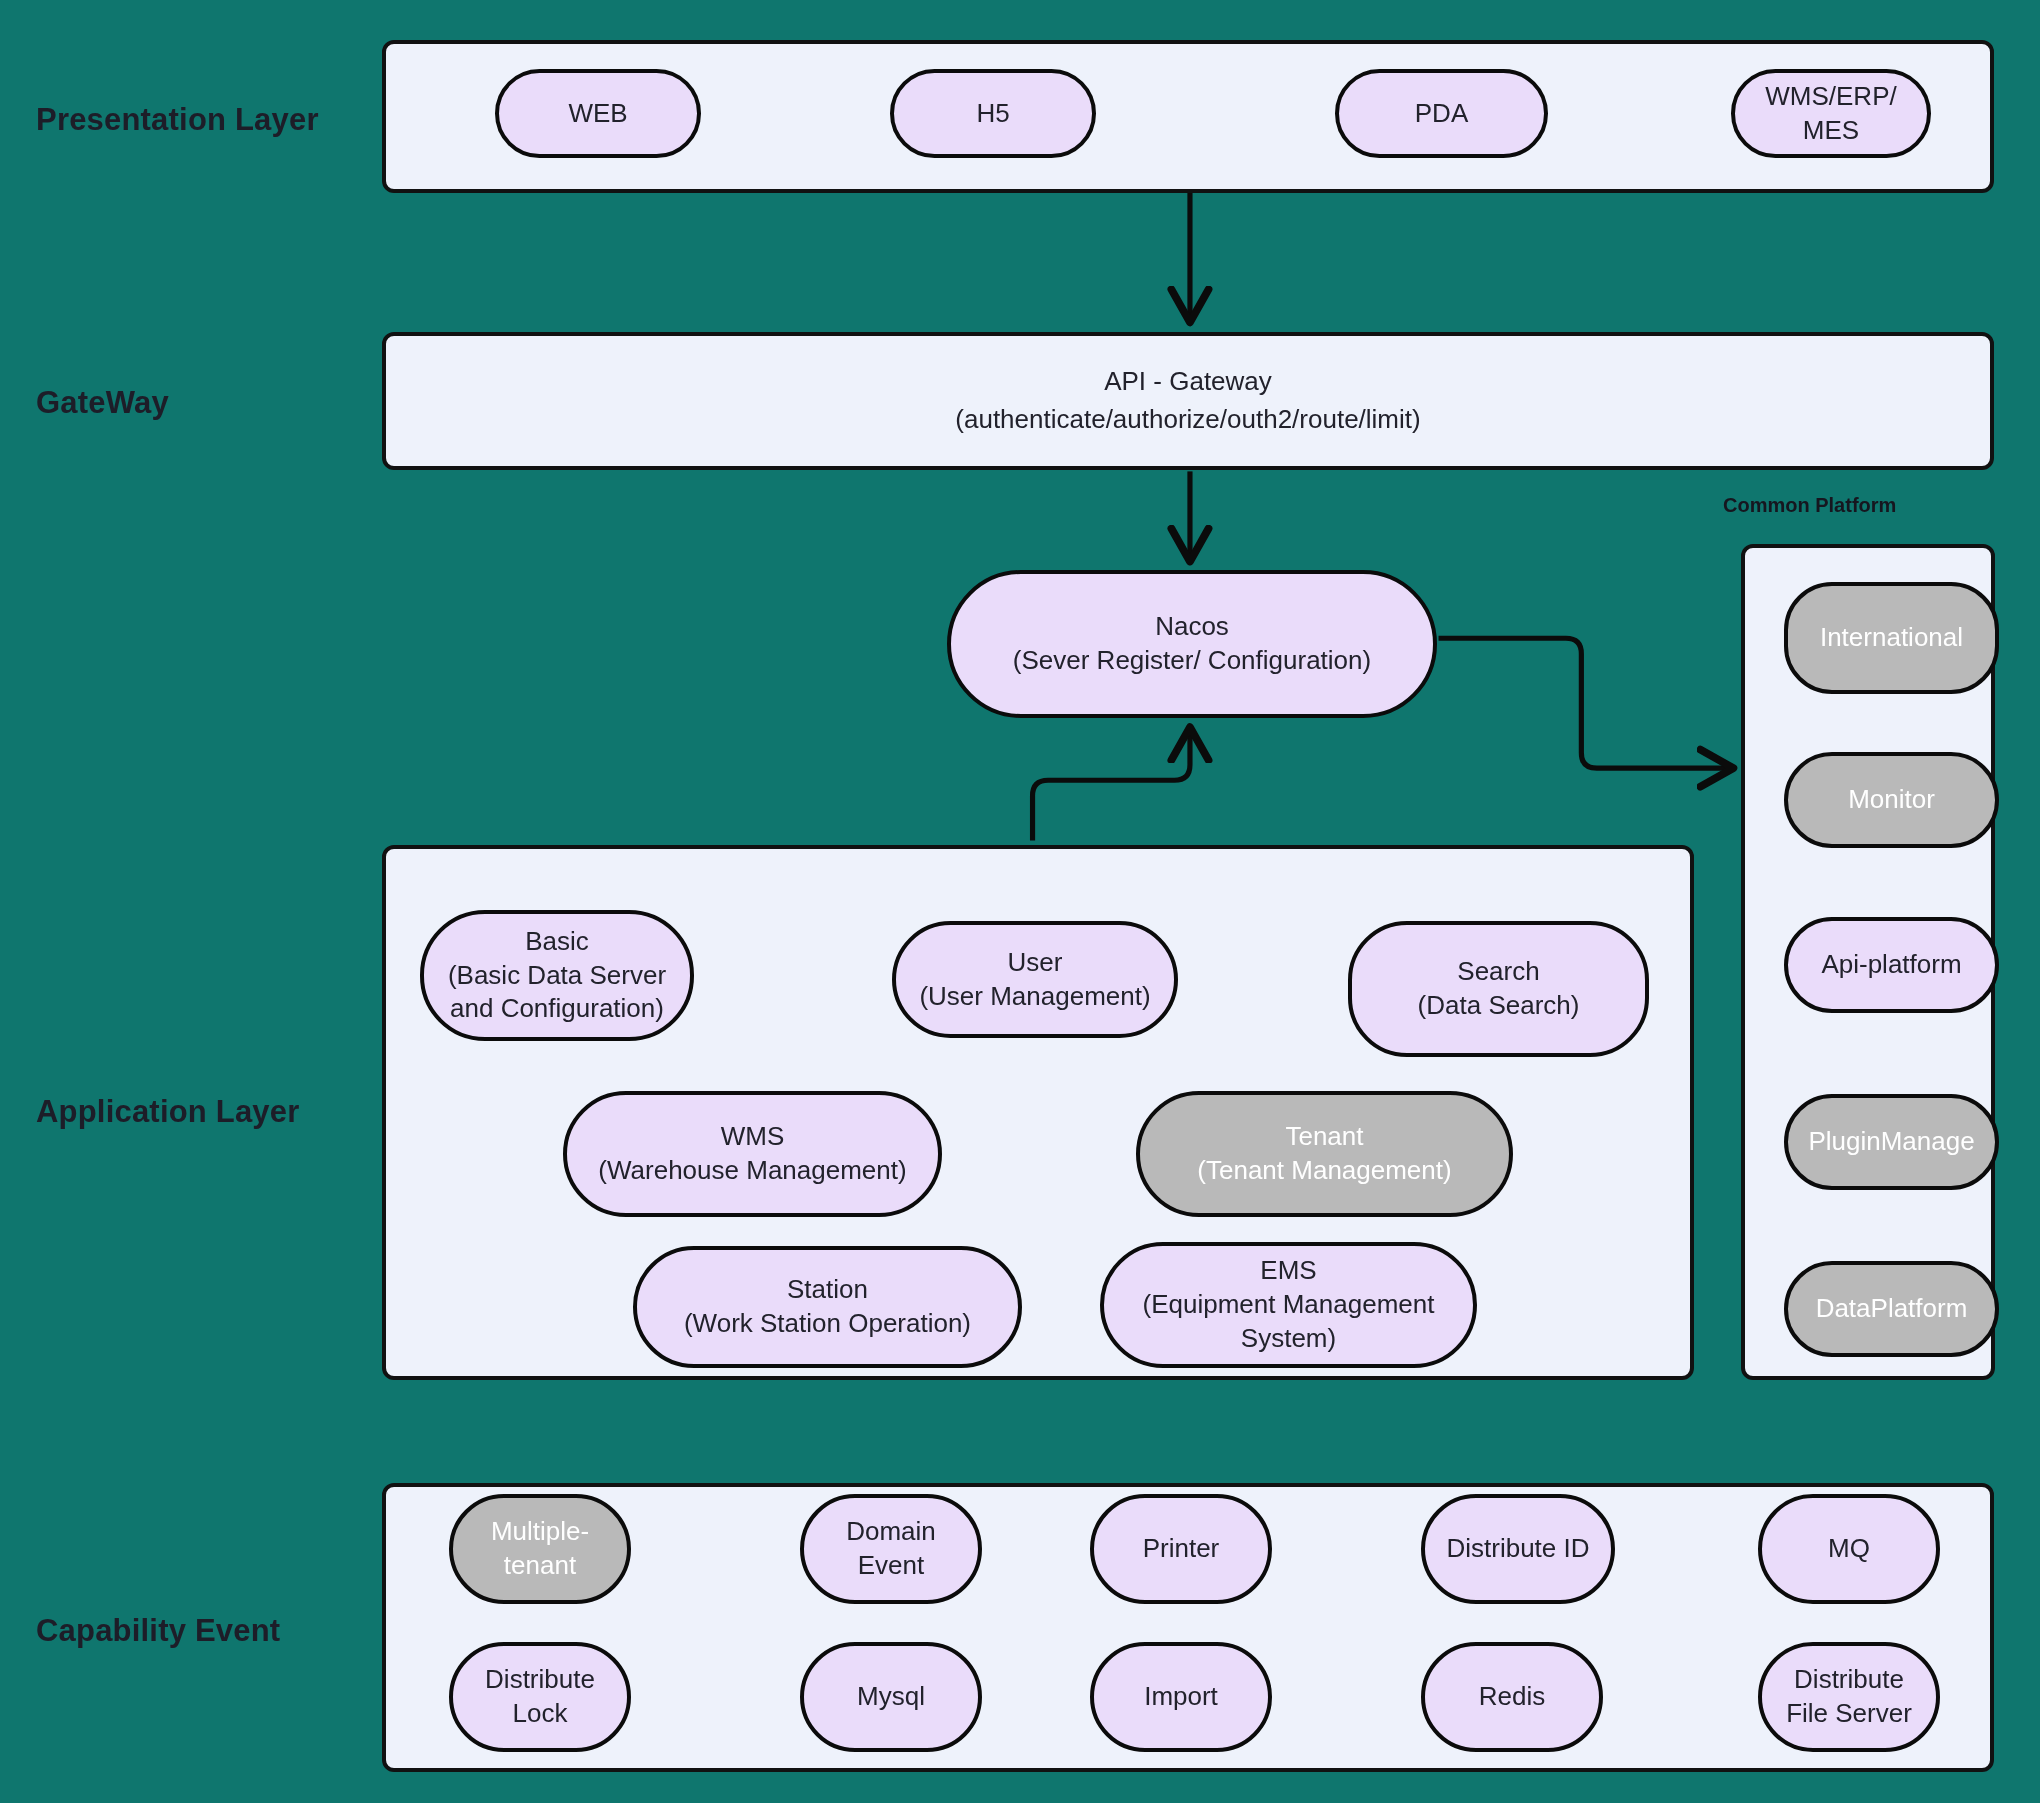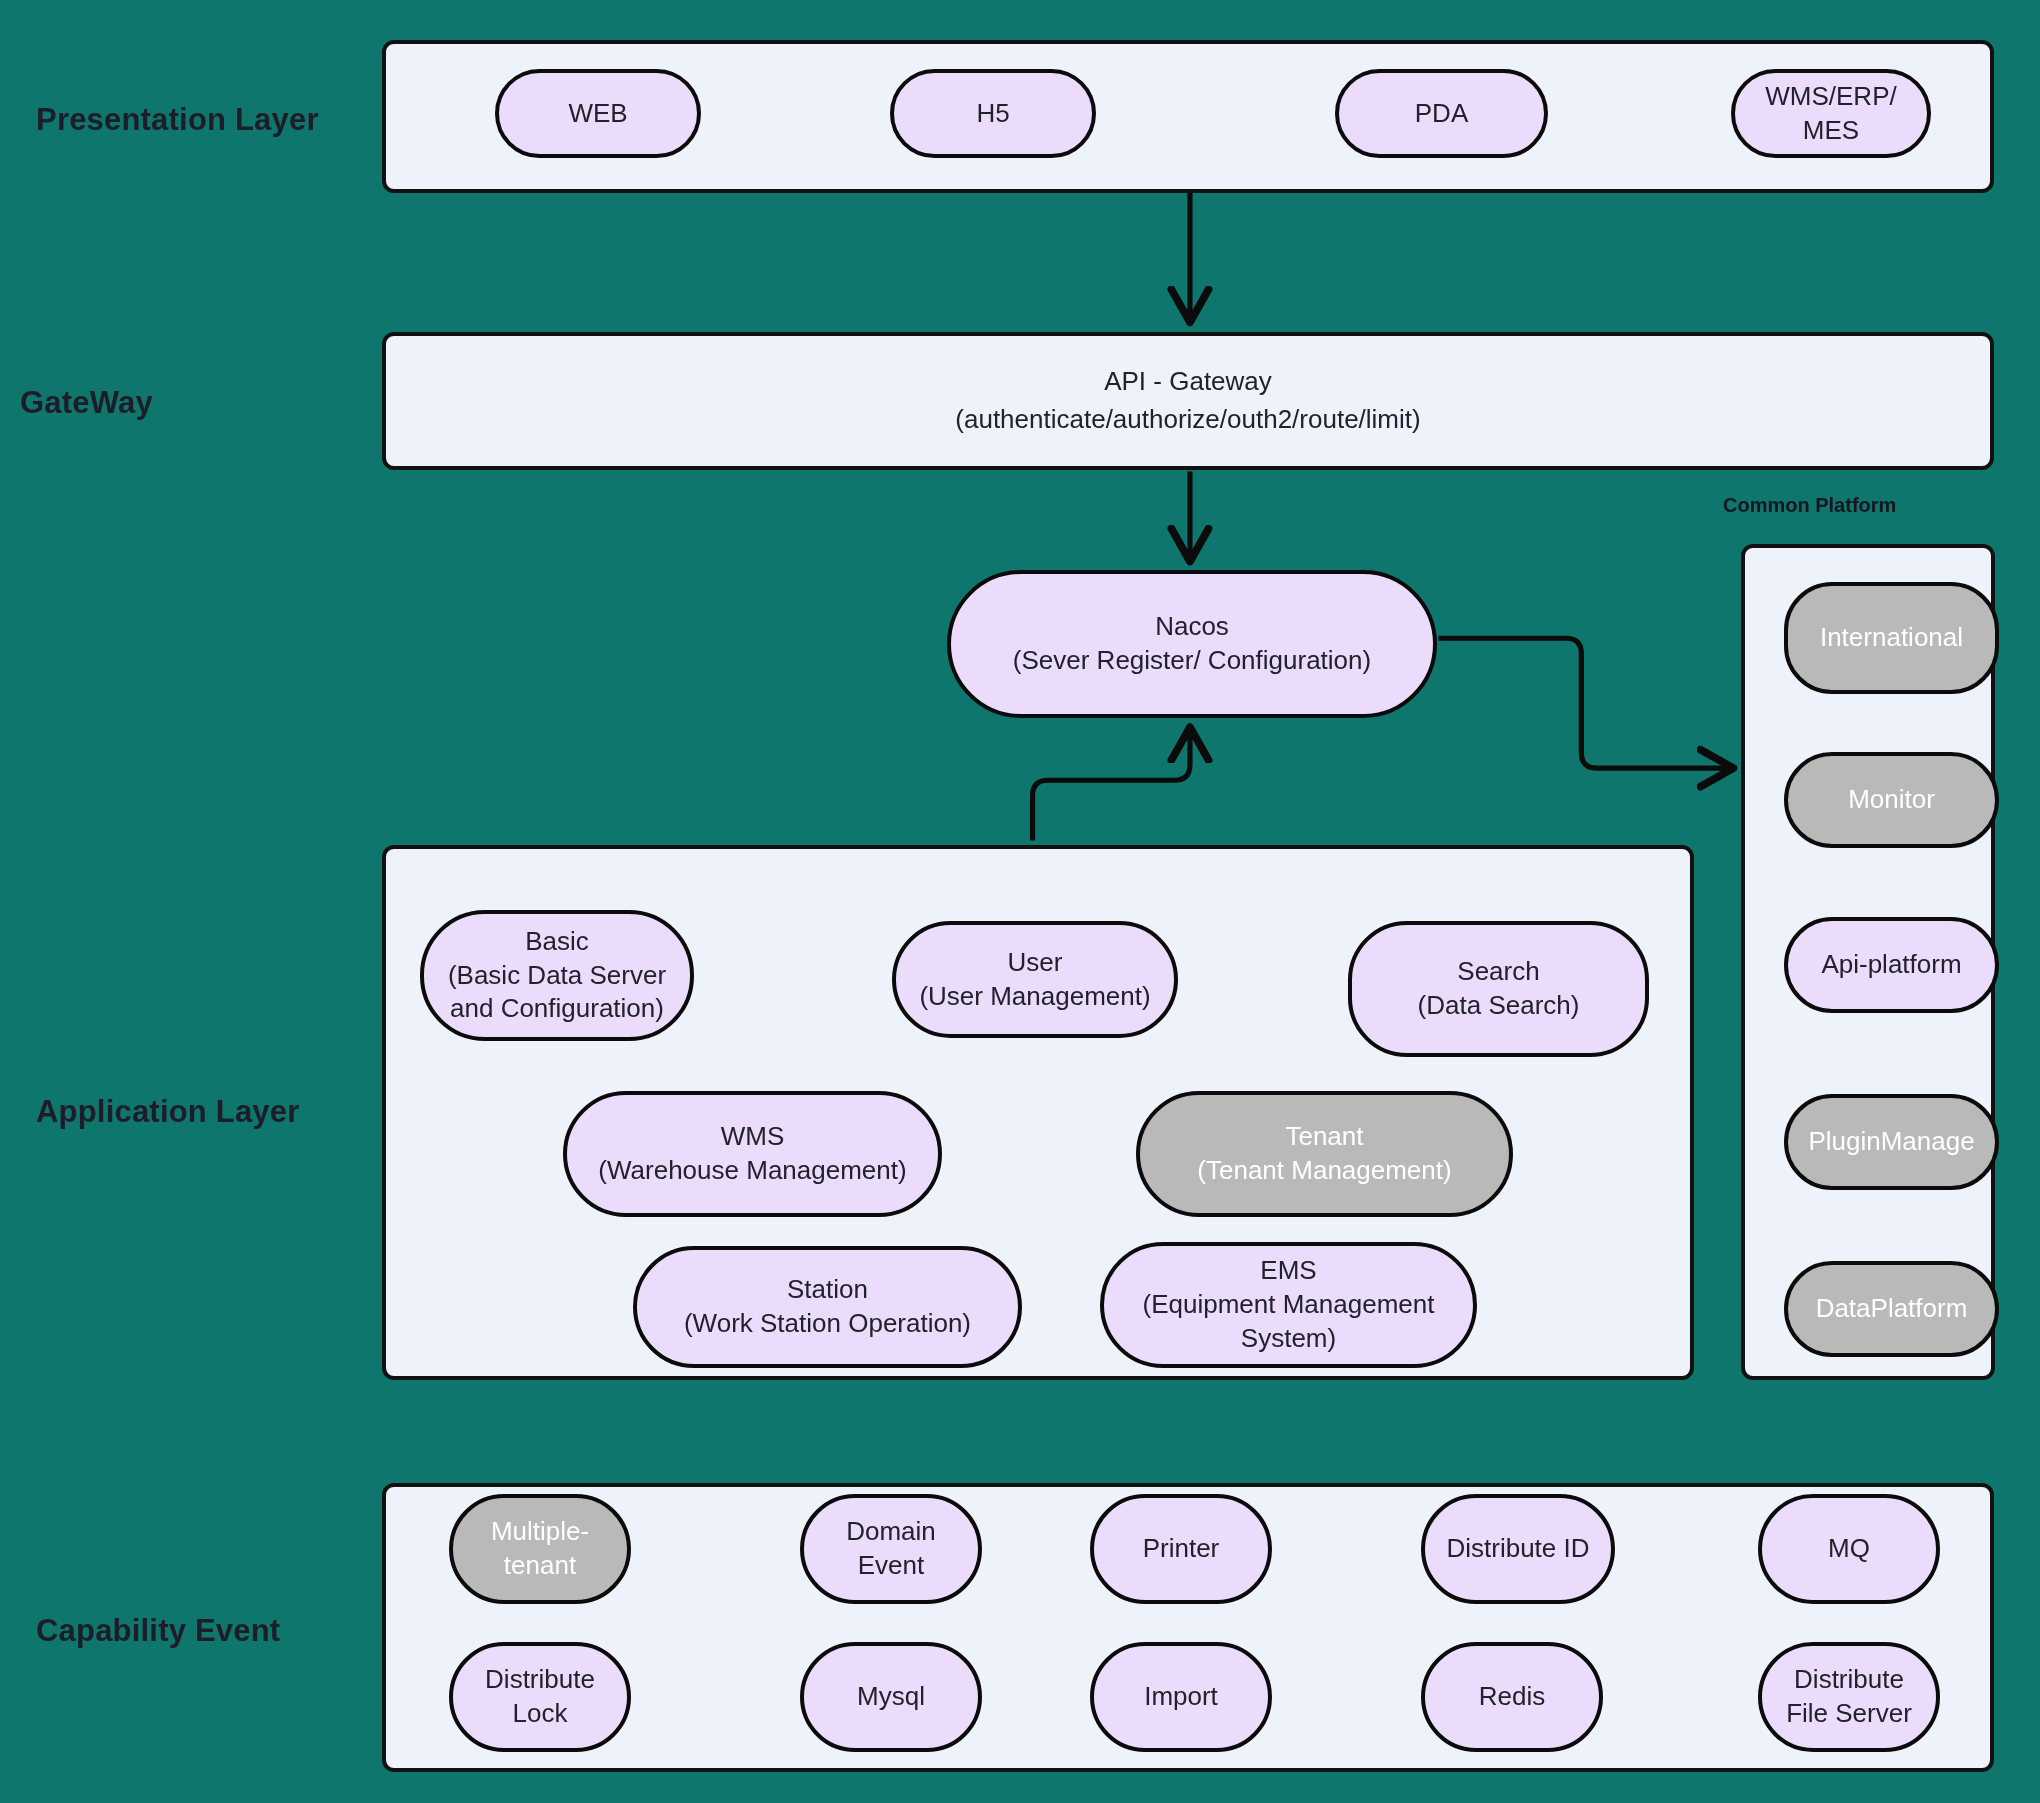--- a/index.html
+++ b/index.html
@@ -93,21 +93,21 @@
     <g id="wire-group" fill="none" stroke="#0b0b0b" stroke-width="6" stroke-linecap="butt" stroke-linejoin="round" marker-end="url(#arrowhead)">
         <path d="M 1383 224 L 1383 370"></path>
         <path d="M 1383 548 L 1383 648"></path>
         <path d="M 1200 977 L 1200 925 Q 1200 907 1218 907 L 1365 907 Q 1383 907 1383 889 L 1383 850"></path>
         <path d="M 1672 742 L 1820 742 Q 1838 742 1838 760 L 1838 875 Q 1838 893 1856 893 L 2010 893"></path>
       </g>
   </svg>
 
   <div id="layer-labels">
       <div class="layer-label" style="left: 36px; top: 120px;">Presentation Layer</div>
-      <div class="layer-label" style="left: 20px; top: 403px; text-align: center;">GateWay</div>
+      <div class="layer-label" style="left: 36px; top: 403px; text-align: center;">GateWay</div>
       <div class="layer-label" style="left: 36px; top: 1112px;">Application Layer</div>
       <div class="layer-label" style="left: 36px; top: 1631px;">Capability Event</div>
     </div>
 
   <div id="shapes">
       <div class="panel" style="left: 382px; top: 40px; width: 1612px; height: 153px;"></div>
       <div class="node" style="left: 495px; top: 69px; width: 206px; height: 89px; border-radius: 45px;">
         <div class="txt">WEB</div>
       </div>
       <div class="node" style="left: 890px; top: 69px; width: 206px; height: 89px; border-radius: 45px;">

